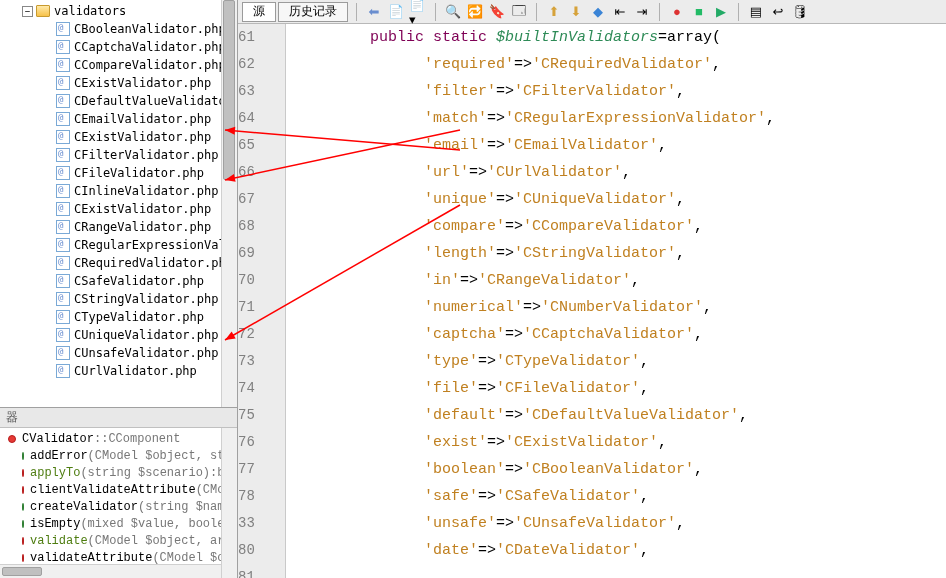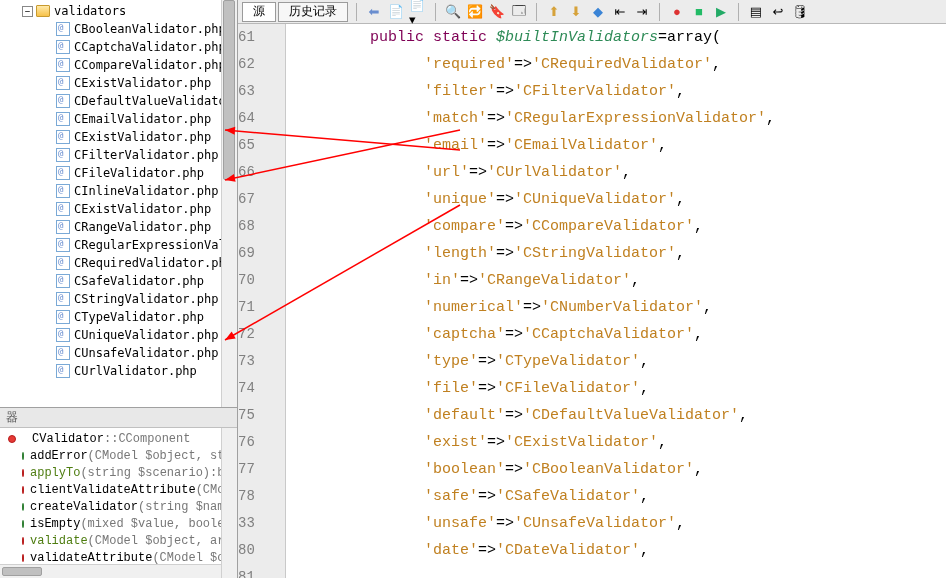--- a/index.html
+++ b/index.html
@@ -126,21 +126,21 @@
   height: 17px;
   padding-left: 8px;
   white-space: nowrap;
 }
 .mdot {
   width: 8px; height: 8px; border-radius: 50%;
   margin-right: 6px;
 }
 .mdot.green { background: #4caf50; border: 1px solid #2e7d32; }
 .mdot.red { background: #e53935; border: 1px solid #b71c1c; }
-.cls-name { color: #000; margin-left: 10px; }
+.cls-name { color: #000; }
 .cls-ext { color: #777; }
 .param { color: #777; }
 .outline-scroll {
   position: absolute;
   right: 0; top: 20px; bottom: 0;
   width: 16px; background: #f0f0f0;
   border-left: 1px solid #d0d0d0;
 }
 .bottom-scroll {
   position: absolute;

